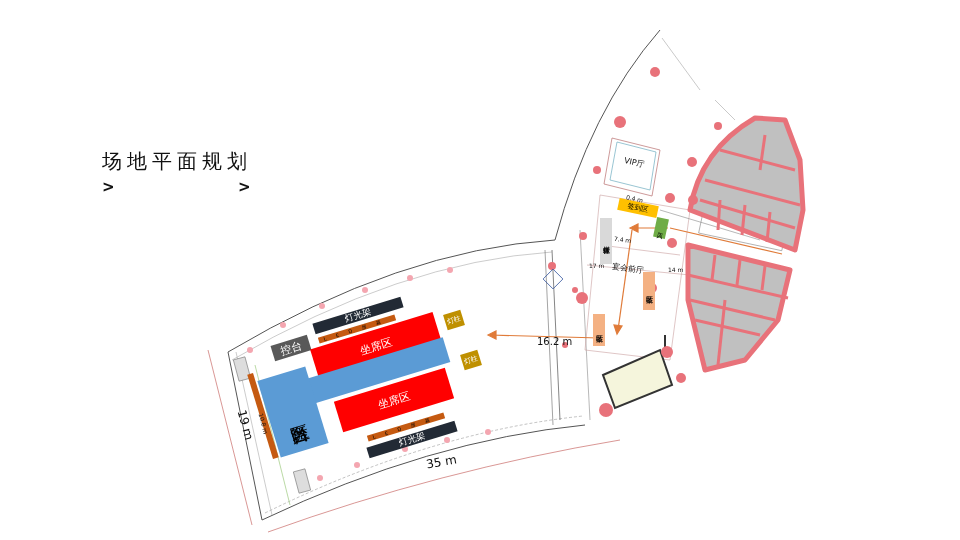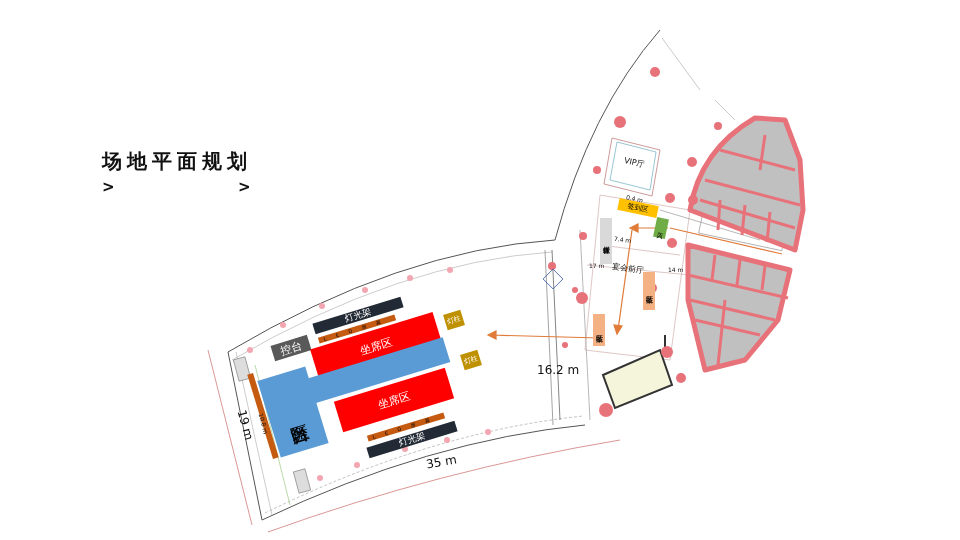--- a/index.html
+++ b/index.html
@@ -1,17 +1,17 @@
 <!DOCTYPE html>
 <html><head>
 <meta charset="utf-8">
 <style>
   html, body { margin:0; padding:0; }
   body { width:960px; height:540px; background:#ffffff; position:relative; overflow:hidden; font-family:"DejaVu Sans", sans-serif; }
-  .title { position:absolute; left:102px; top:148px; font-size:20px; letter-spacing:5px; color:#111; font-weight:700; }
+  .title { position:absolute; left:102px; top:148px; font-size:20px; letter-spacing:5px; color:#111; font-weight:400; }
   .arrow { position:absolute; top:178px; font-size:15px; color:#111; font-weight:bold; }
   svg.plan { position:absolute; left:0; top:0; }
   .lbl { position:absolute; font-size:9px; color:#111; white-space:nowrap; transform-origin:center center; }
   .block { position:absolute; display:flex; align-items:center; justify-content:center; transform-origin:center center; }
   .dim { position:absolute; font-size:11px; color:#111; white-space:nowrap; transform-origin:center center; }
 </style>
 </head>
 <body>
 
 <div class="title">场地平面规划</div>
@@ -170,17 +170,17 @@
 <div class="block" style="left:643px;top:272px;width:12px;height:38px;background:#f4b183;color:#000;font-size:7px;writing-mode:vertical-rl;">
   <span>茶歇区</span>
 </div>
 <div class="block" style="left:593px;top:314px;width:12px;height:32px;background:#f4b183;color:#000;font-size:7px;writing-mode:vertical-rl;">
   <span>茶歇区</span>
 </div>
 
 <div class="dim" style="left:426px;top:455px;font-size:12px;transform:rotate(-10deg);">35 m</div>
 <div class="dim" style="left:230px;top:418px;font-size:12px;transform:rotate(75deg);">19 m</div>
 <div class="dim" style="left:253px;top:420px;font-size:6px;transform:rotate(75deg);">10.8 m</div>
-<div class="dim" style="left:537px;top:336px;font-size:12px;margin-top:27px;">16.2 m</div>
+<div class="dim" style="left:537px;top:336px;font-size:10px;">16.2 m</div>
 <div class="dim" style="left:626px;top:195px;font-size:6px;transform:rotate(12deg);">0.4 m</div>
 <div class="dim" style="left:614px;top:236px;font-size:6px;transform:rotate(8deg);">7.4 m</div>
 <div class="dim" style="left:589px;top:262px;font-size:6px;">17 m</div>
 <div class="dim" style="left:668px;top:266px;font-size:6px;">14 m</div>
 
 </body></html>

